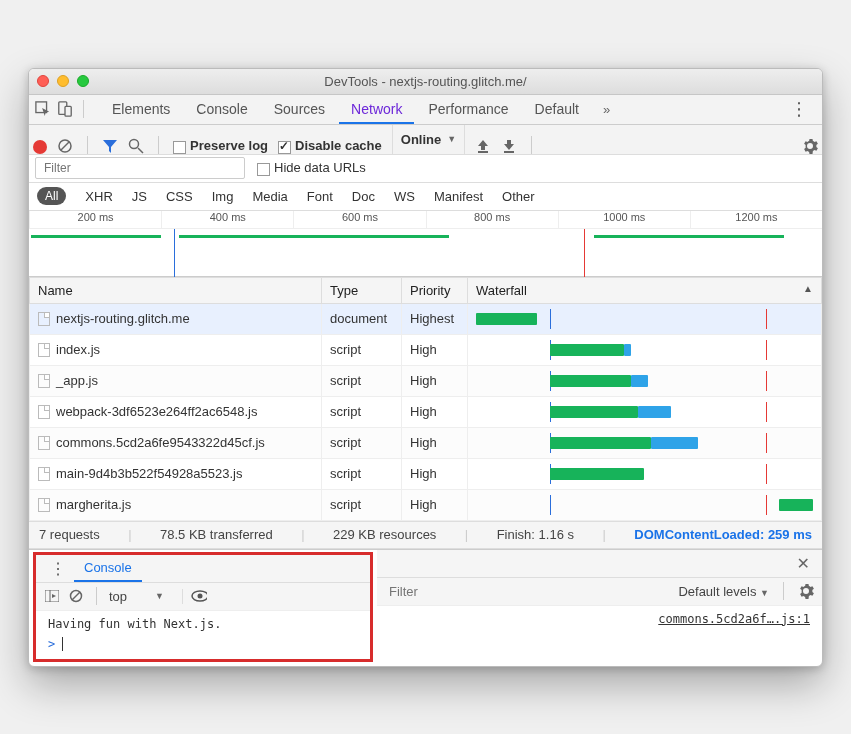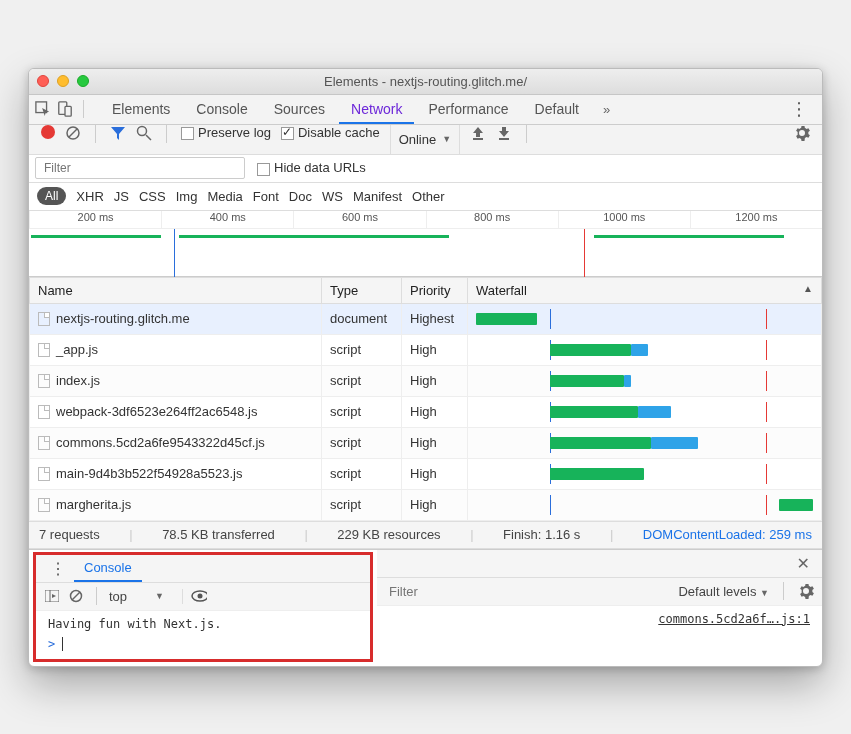--- a/index.html
+++ b/index.html
@@ -54,37 +54,37 @@
     font-size:14px; color:#555;
     cursor:pointer;
   }
   .tab.active { color:#6d28d9; border-bottom:2px solid #1a73e8;}
   .vsep { width:1px; height:18px; background:#ccc; margin:0 4px;}
   .spacer { flex:1;}
   .chev { font-size:13px; color:#666; padding:0 6px;}
   .kebab { font-size:18px; color:#555; padding:0 8px;}
   
   .toolbar {
-    height:30px; display:flex; align-items:flex-start; gap:10px;
-    padding:0 12px; border-bottom:1px solid #ddd; background:#f3f3f3;
+    height:30px; display:flex; align-items:flex-end; gap:10px;
+    padding:0 4px; border-bottom:1px solid #ddd; background:#f3f3f3;font-weight:bold;
   }
   .rec-dot{width:14px;height:14px;border-radius:50%;background:#e53935;}
   .ico { width:16px; height:16px; color:#666; display:inline-flex; align-items:center; justify-content:center;}
   .funnel{color:#2a6edb;}
   .checkbox{width:13px;height:13px;border:1px solid #999;background:#fff;display:inline-block;vertical-align:middle;margin-right:4px;position:relative;}
   .checkbox.checked::after{content:"✓";position:absolute;top:-3px;left:0;font-size:12px;color:#333;}
   .lbl{font-size:13px;color:#333;}
   .dropdown{display:flex;align-items:center;gap:6px;border-left:1px solid #ddd;border-right:1px solid #ddd;padding:0 8px;height:100%;}
   .triangle{font-size:9px;color:#666;}
   .gear{margin-left:auto;font-size:16px;color:#666;}
   
   .filterrow{height:28px;display:flex;align-items:center;gap:12px;padding:0 6px;border-bottom:1px solid #ddd;}
   .filterbox{border:1px solid #ccc;border-radius:2px;padding:3px 8px;font-size:12px;color:#888;width:210px;background:#fff;}
   
-  .typesrow{height:28px;display:flex;align-items:center;gap:10px;padding:0 8px;border-bottom:1px solid #ddd;font-size:13px;color:#333;}
+  .typesrow{height:28px;display:flex;align-items:center;gap:19px;padding:0 8px;border-bottom:1px solid #ddd;font-size:13px;color:#333;}
   .pill{background:#555;color:#fff;border-radius:9px;padding:2px 8px;font-size:12px;}
   
   .timeline{height:66px;border-bottom:1px solid #ccc;position:relative;background:#fff;}
   .ticks{display:flex;height:18px;font-size:11px;color:#555;border-bottom:1px solid #eee;}
   .tick{flex:1;text-align:center;border-left:1px solid #eee;}
   .overview{position:relative;height:48px;}
   .ov-bar{position:absolute;height:3px;top:6px;}
   .ov-green{background:#17b35a;}
   .ov-blue{position:absolute;width:1px;background:#2a6edb;top:0;bottom:0;}
   .ov-red{position:absolute;width:1px;background:#e53935;top:0;bottom:0;}
@@ -98,21 +98,21 @@
   .file-icon::after{content:"";position:absolute;top:0;right:0;width:4px;height:4px;border-left:1px solid #bbb;border-bottom:1px solid #bbb;background:#fff;}
   .wf-cell{position:relative;height:20px;}
   .wf-bar{position:absolute;top:4px;height:12px;border-radius:1px;}
   .wf-green{background:#17b35a;}
   .wf-blue{background:#2ea3e8;}
   .wf-line-blue{position:absolute;top:0;bottom:0;width:1px;background:#2a6edb;}
   .wf-line-red{position:absolute;top:0;bottom:0;width:1px;background:#e53935;}
   .asc{float:right;font-size:10px;color:#555;}
   
   .statusbar{height:28px;display:flex;align-items:center;gap:8px;padding:0 10px;border-top:1px solid #ddd;border-bottom:1px solid #ddd;background:#f5f5f5;font-size:13px;color:#444;justify-content:space-between;}
-  .statusbar .link{color:#1a73e8;}
+  .statusbar .link{color:#1a73e8;font-weight:bold;}
   .ssep{color:#ccc;}
   
   .drawer{border-top:1px solid #ccc;}
   .redbox{border:3px solid #d72c2c;margin:2px 4px 4px 4px;}
   .drawer-tabs{height:28px;display:flex;align-items:center;background:#f5f5f5;border-bottom:1px solid #ddd;padding:0 6px;position:relative;}
   .dtab{padding:0 10px;height:28px;line-height:28px;font-size:13px;color:#333;}
   .dtab.active{color:#1a73e8;border-bottom:2px solid #1a73e8;}
   .close-x{font-size:16px;color:#666;padding:0 6px;}
   .console-toolbar{height:28px;display:flex;align-items:center;gap:8px;padding:0 8px;border-bottom:1px solid #eee;background:#f5f5f5;font-size:13px;color:#444;}
   .console-toolbar .sel{border-right:1px solid #ddd;padding-right:18px;display:flex;align-items:center;gap:28px;}
@@ -127,21 +127,21 @@
 <body>
 
 <div class="window">
 
   <div class="titlebar">
     <div class="traffic">
       <div class="dot red"></div>
       <div class="dot yellow"></div>
       <div class="dot green"></div>
     </div>
-    <div class="title">Elements - nextjs-routing.glitch.me/</div>
+    <div class="title">DevTools - nextjs-routing.glitch.me/</div>
   </div>
 
   <div class="toprow">
     <span class="ico">
       <svg width="18" height="18" viewBox="0 0 18 18">
           <rect x="1" y="1" width="12" height="12" fill="none" stroke="#666" stroke-width="1.5"></rect>
           <path d="M8 8 L16 12 L12 13 L11 17 Z" fill="#666"></path>
         </svg>
     </span>
     <span class="ico">
@@ -264,42 +264,42 @@
           <td>Highest</td>
           <td>
             <div class="wf-cell">
               <div class="wf-line-blue" style="left:22%"></div>
               <div class="wf-line-red" style="left:86%"></div>
               <div class="wf-bar wf-green" style="left:0%;width:18%"></div>
             </div>
           </td>
         </tr>
         <tr>
+          <td><span class="file-icon"></span>index.js</td>
+          <td>script</td>
+          <td>High</td>
+          <td>
+            <div class="wf-cell">
+              <div class="wf-line-blue" style="left:22%"></div>
+              <div class="wf-line-red" style="left:86%"></div>
+              <div class="wf-bar wf-green" style="left:22%;width:22%"></div>
+              <div class="wf-bar wf-blue" style="left:44%;width:2%"></div>
+            </div>
+          </td>
+        </tr>
+        <tr>
           <td><span class="file-icon"></span>_app.js</td>
           <td>script</td>
           <td>High</td>
           <td>
             <div class="wf-cell">
               <div class="wf-line-blue" style="left:22%"></div>
               <div class="wf-line-red" style="left:86%"></div>
               <div class="wf-bar wf-green" style="left:22%;width:24%"></div>
               <div class="wf-bar wf-blue" style="left:46%;width:5%"></div>
-            </div>
-          </td>
-        </tr>
-        <tr>
-          <td><span class="file-icon"></span>index.js</td>
-          <td>script</td>
-          <td>High</td>
-          <td>
-            <div class="wf-cell">
-              <div class="wf-line-blue" style="left:22%"></div>
-              <div class="wf-line-red" style="left:86%"></div>
-              <div class="wf-bar wf-green" style="left:22%;width:22%"></div>
-              <div class="wf-bar wf-blue" style="left:44%;width:2%"></div>
             </div>
           </td>
         </tr>
         <tr>
           <td><span class="file-icon"></span>webpack-3df6523e264ff2ac6548.js</td>
           <td>script</td>
           <td>High</td>
           <td>
             <div class="wf-cell">
               <div class="wf-line-blue" style="left:22%"></div>

